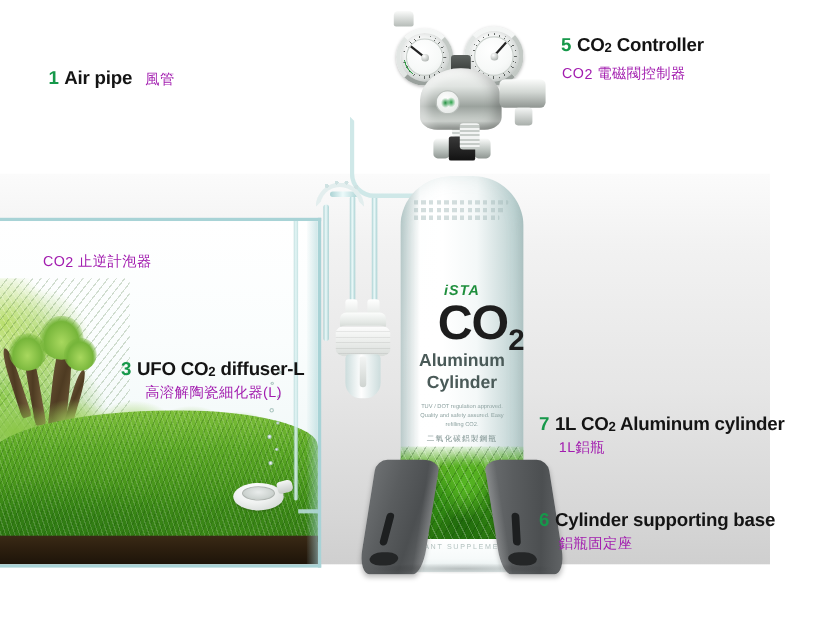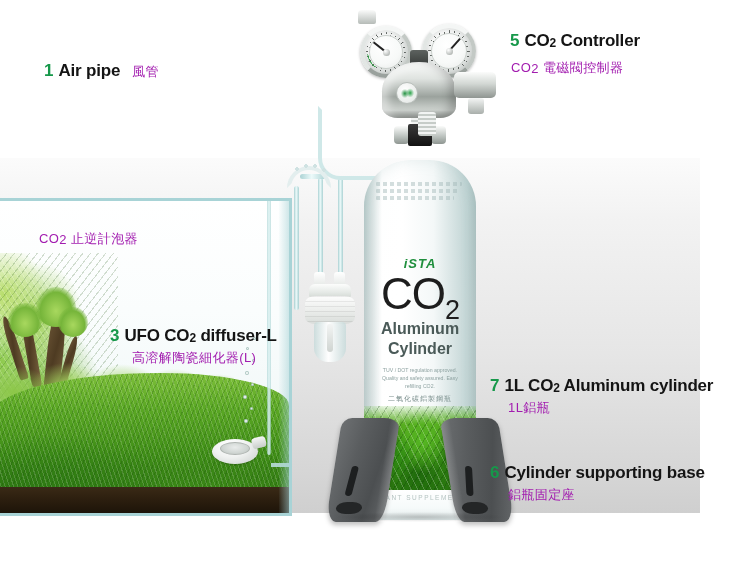--- a/index.html
+++ b/index.html
@@ -291,22 +291,22 @@
   .engrave span:nth-child(3) { width: 78px; }
   
   .brand {
     position: absolute; left: 0; right: 0; top: 96px;
     text-align: center;
     font-size: 13px; font-weight: 700; font-style: italic;
     color: #1f8f3d; letter-spacing: 1px;
   }
   .cyl-co2 {
     position: absolute; left: 0; right: 0; top: 112px;
-    text-align: center;
-    font-size: 44px; font-weight: 400; color: #1d1d1d;
+    text-align: right;
+    font-size: 44px; font-weight: 700; color: #1d1d1d;
     letter-spacing: -1px; line-height: 1;
   }
   .cyl-co2 sub { font-size: 27px; }
   .cyl-sub1, .cyl-sub2 {
     position: absolute; left: 0; right: 0;
     text-align: center; color: #4a5a58; font-weight: 700;
   }
   .cyl-sub1 { top: 160px; font-size: 16px; }
   .cyl-sub2 { top: 180px; font-size: 16px; }
   .cyl-fine {

